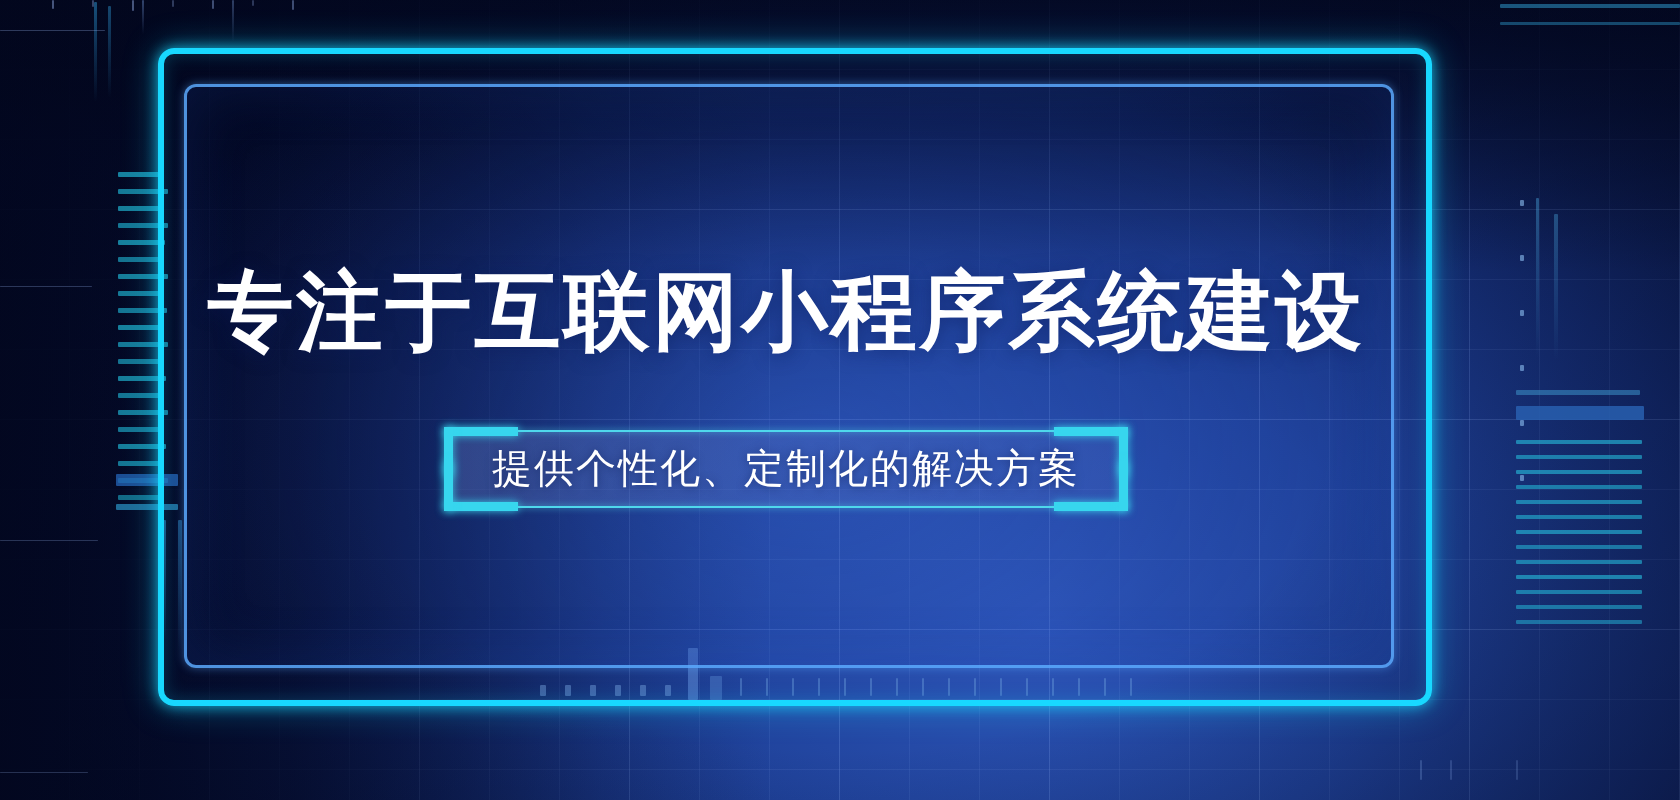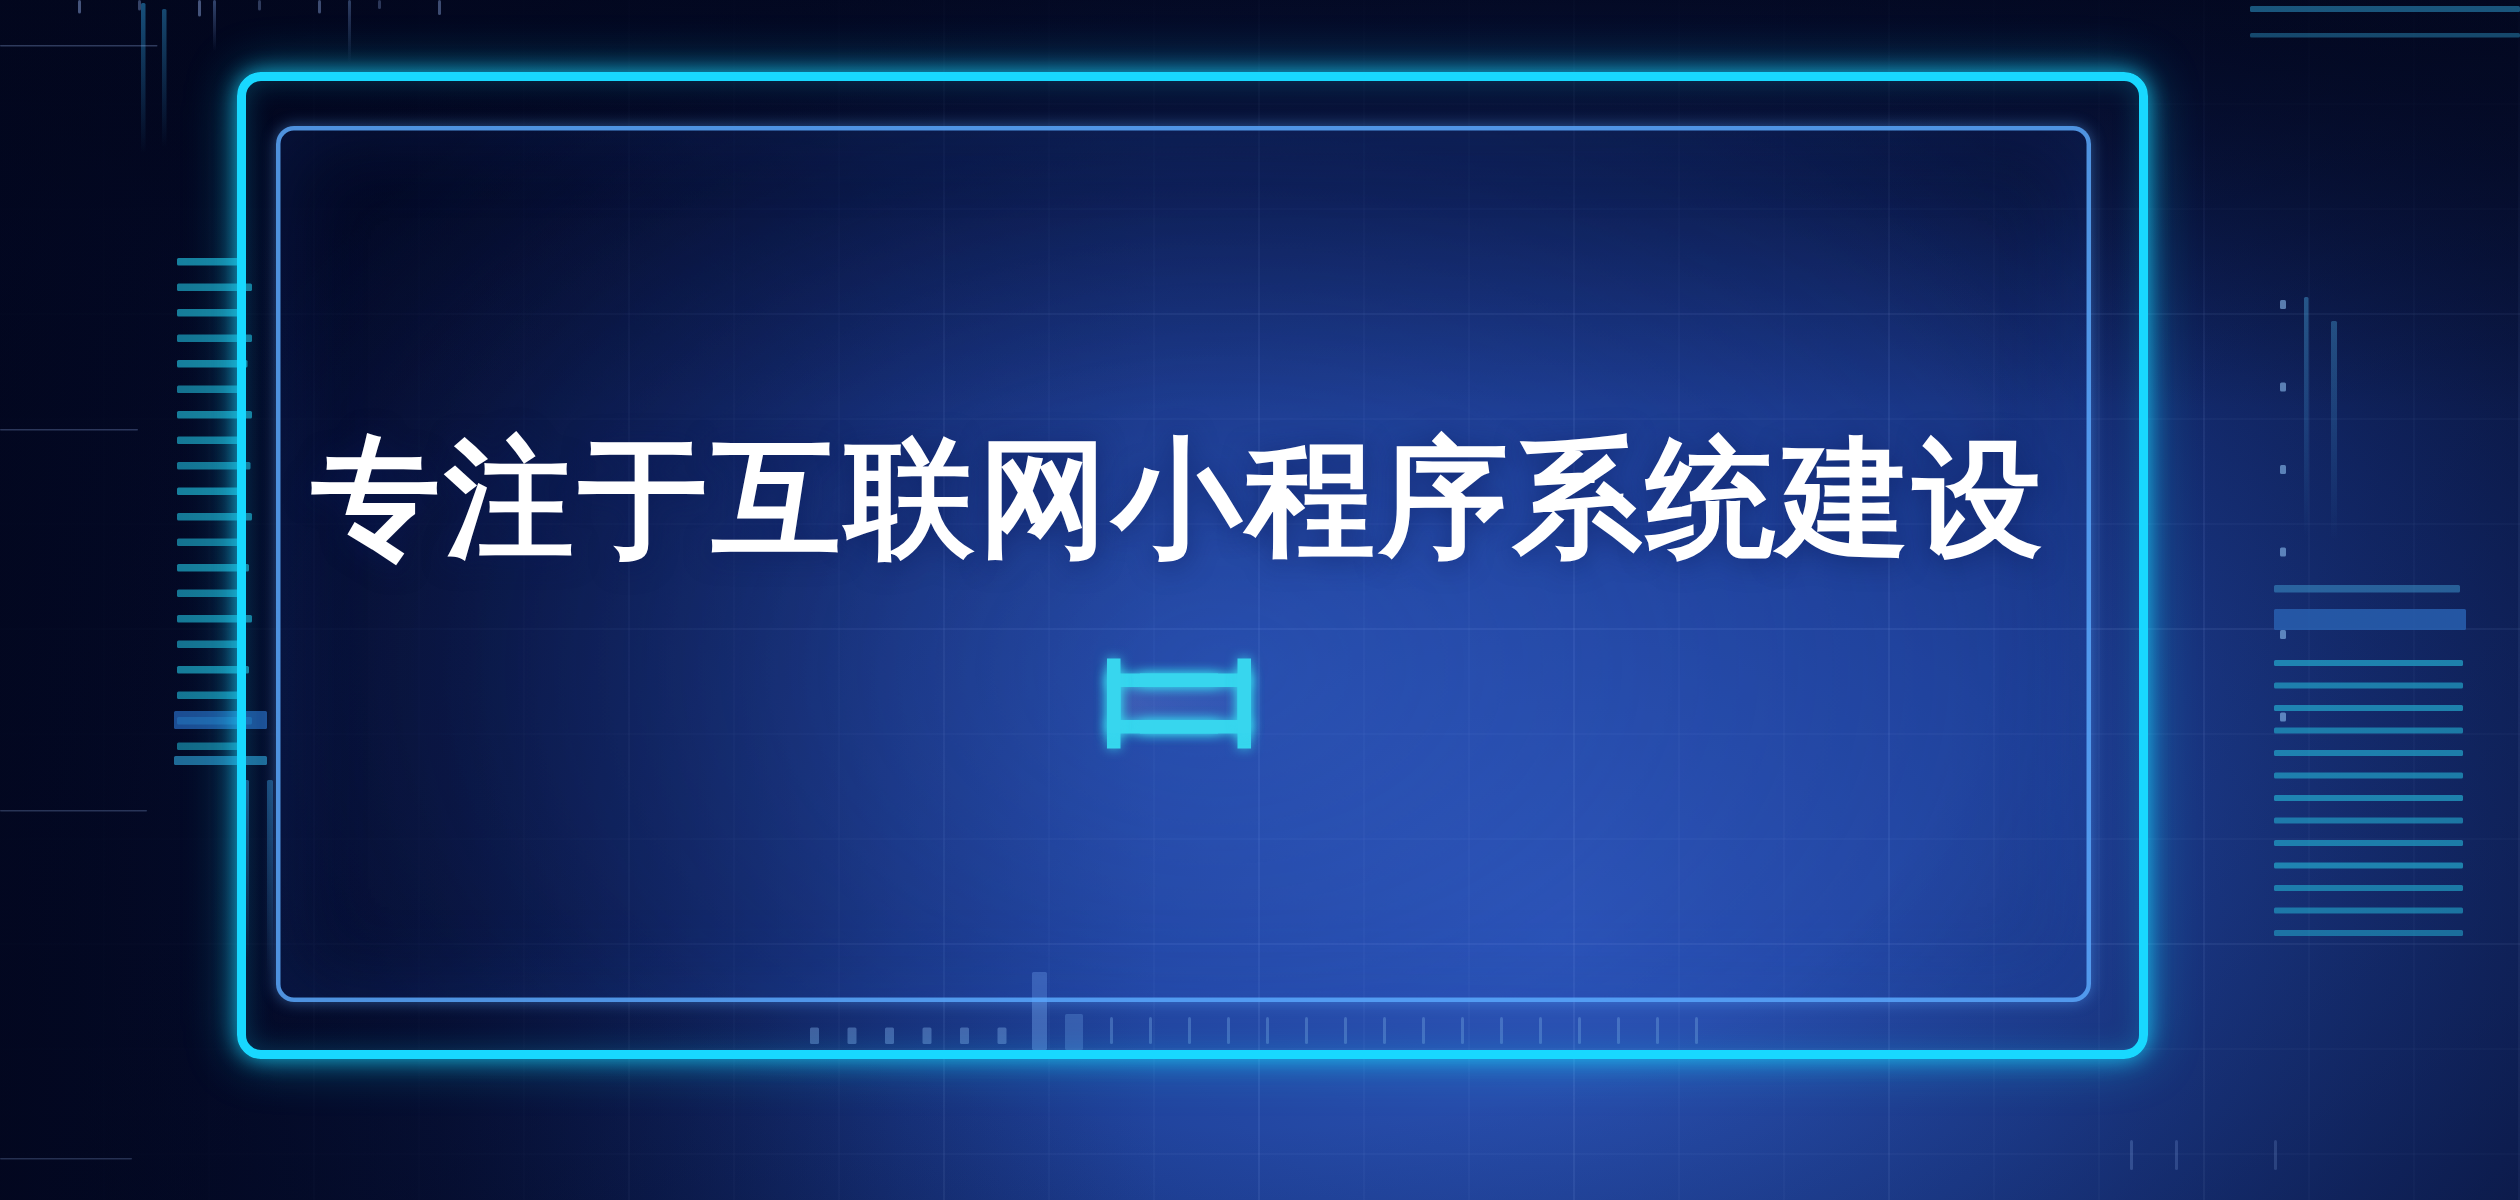--- a/index.html
+++ b/index.html
@@ -307,16 +307,17 @@
 
       <span class="brk brk-tl-h"></span>
       <span class="brk brk-tl-v"></span>
       <span class="brk brk-tr-h"></span>
       <span class="brk brk-tr-v"></span>
       <span class="brk brk-bl-h"></span>
       <span class="brk brk-bl-v"></span>
       <span class="brk brk-br-h"></span>
       <span class="brk brk-br-v"></span>
 
+      <div class="subtitle">提供个性化、定制化的解决方案</div>
     </div>
   </div>
 
 </div>
 
 </body></html>

